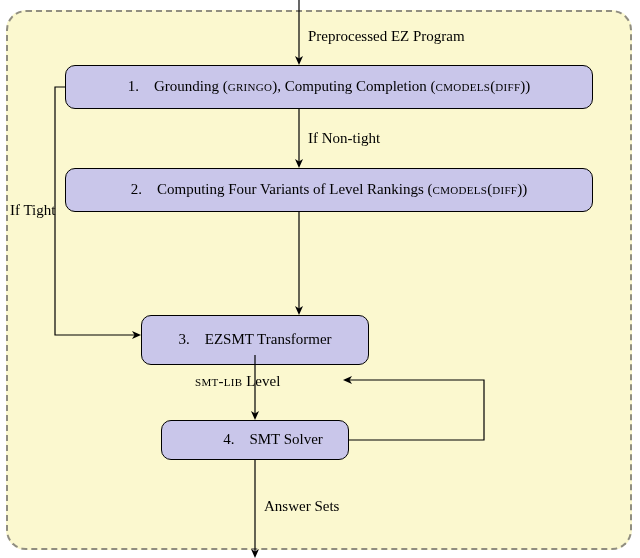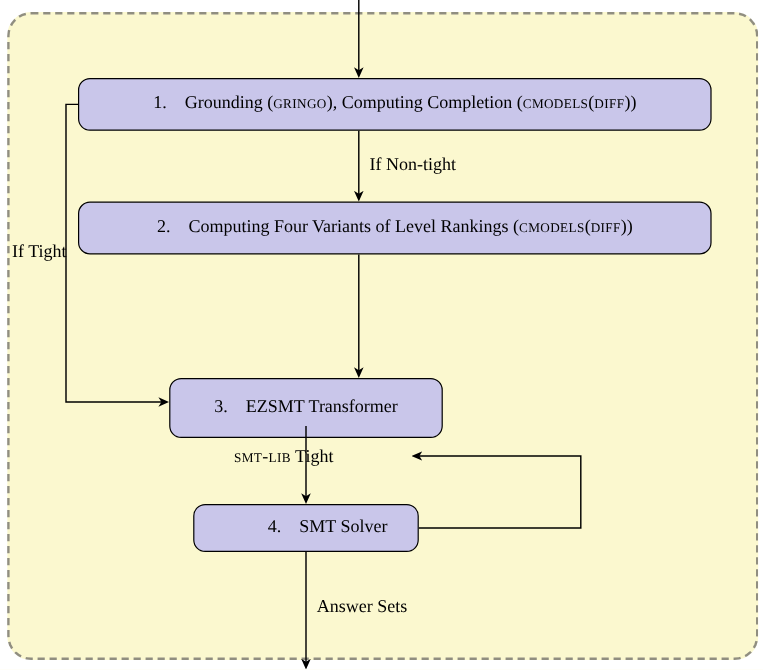--- a/index.html
+++ b/index.html
@@ -77,26 +77,27 @@
   </div>
 
   <div class="node" style="left:141px; top:315px; width:228px; height:50px;">
     <span>3. EZSMT Transformer</span>
   </div>
 
   <div class="node" style="left:161px; top:420px; width:188px; height:40px;padding-left:44px;">
     <span>4. SMT Solver</span>
   </div>
 
+  <div class="lbl" style="left:308px; top:27px;">Preprocessed EZ Program</div>
   <div class="lbl" style="left:308px; top:129px;">If Non-tight</div>
   <div class="lbl" style="left:10px; top:201px;">If Tight</div>
 
 
   <div class="lbl" style="left:195px; top:372px;">
-    <span class="sc">smt-lib</span><span> Tight</span>
+    <span class="sc">smt-lib</span><span> Level</span>
   </div>
 
 
   <div class="lbl" style="left:264px; top:497px;">Answer Sets</div>
 
   <svg class="overlay">
     <defs>
       <marker id="arrowhead" markerWidth="9" markerHeight="8" refX="7" refY="4" orient="auto" markerUnits="userSpaceOnUse">
         <path d="M0,0 L9,4 L0,8 L2.5,4 Z" fill="#000"></path>
       </marker>

